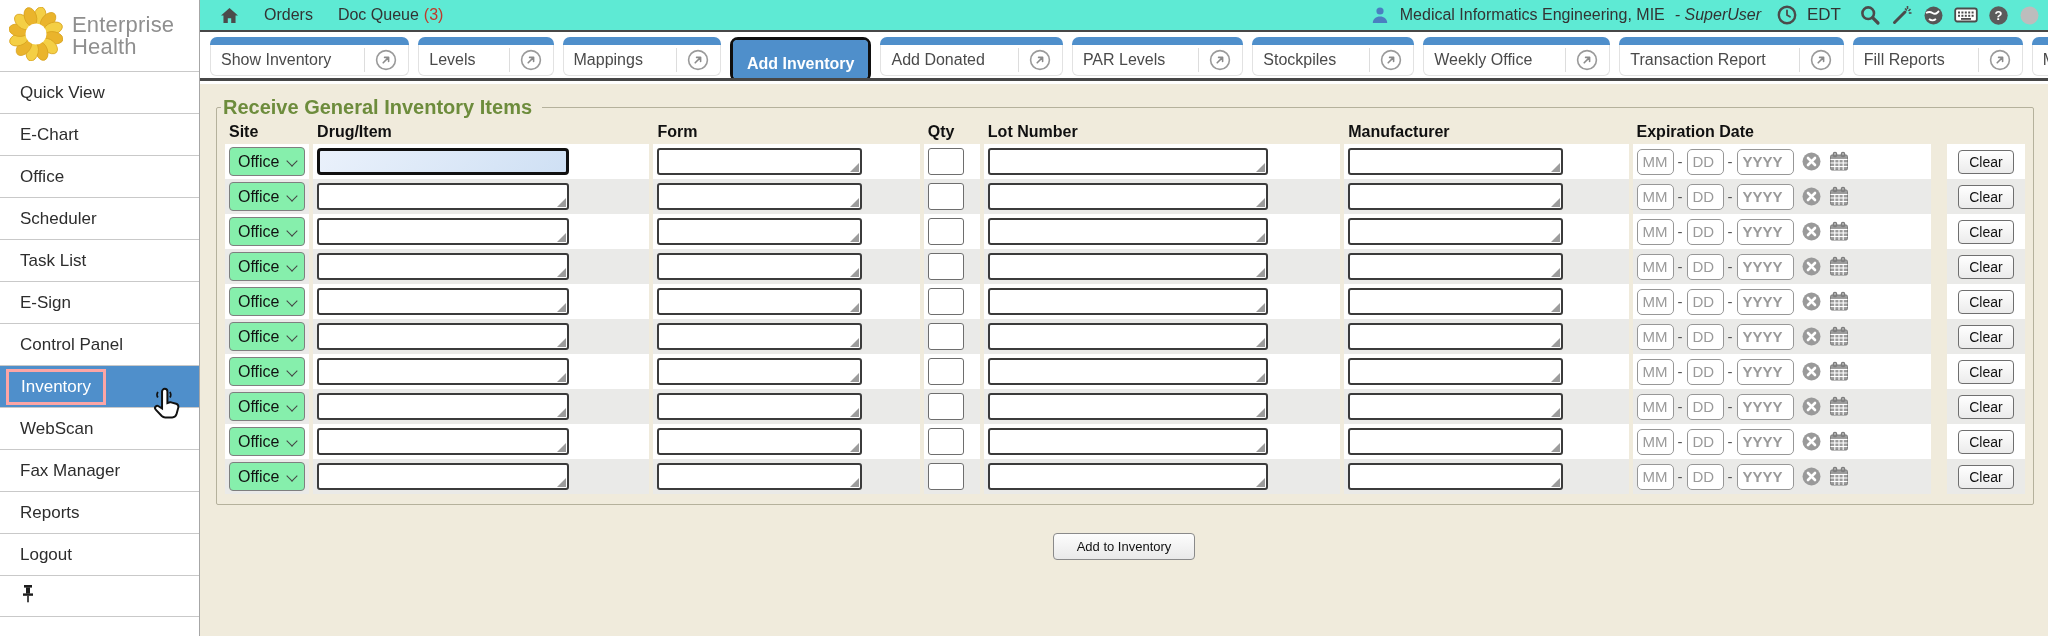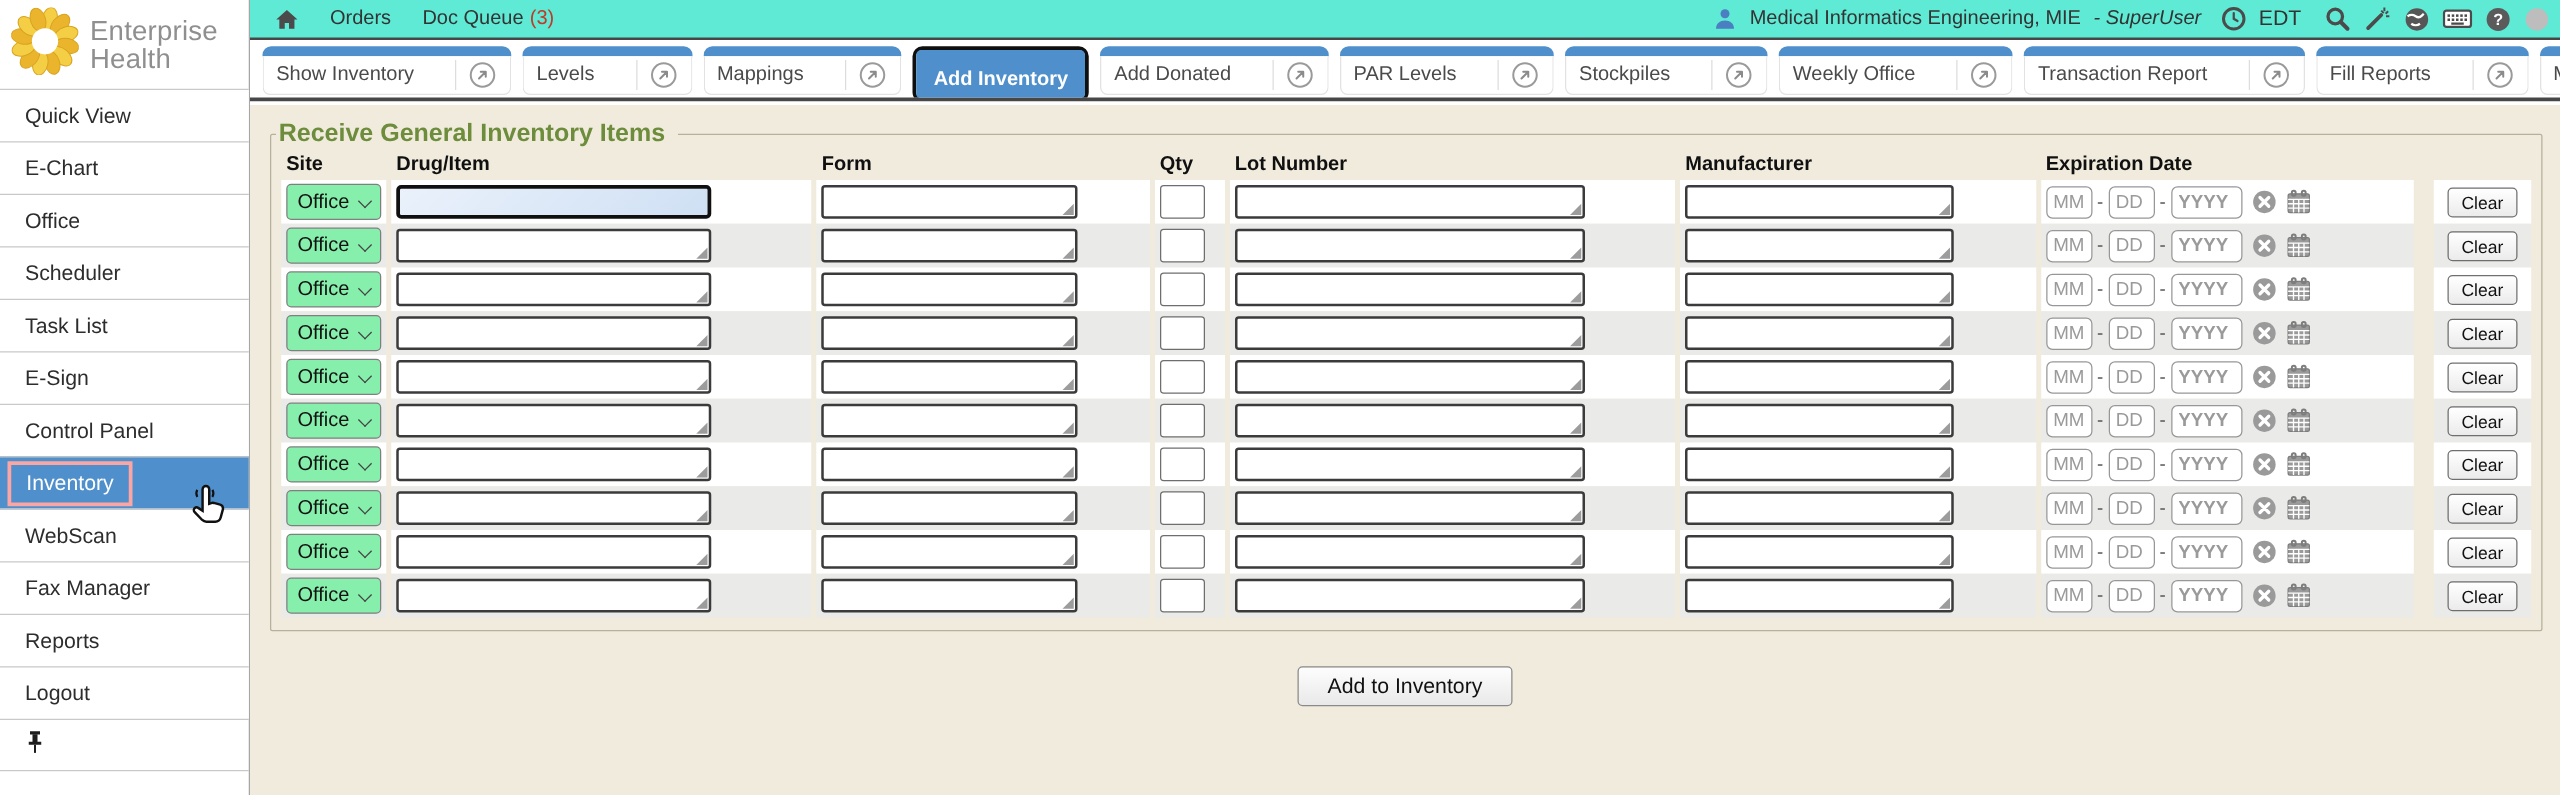--- a/index.html
+++ b/index.html
@@ -88,21 +88,21 @@
   input.date::placeholder { color:#9a9a9a; }
   .dmm,.ddd { width:37px; } .dyy { width:57px;font-weight:bold; }
   .dash { color:#555; font-size:15px; margin:0 1px; }
   .exp-ico { display:inline-flex; margin-left:4px; cursor:pointer; }
 
   button.clearbtn { font-family:inherit; font-size:14px; color:#111; padding:3px 10px;
                     background:linear-gradient(#ffffff,#ebebeb); border:1px solid #6f6f6f;
                     border-radius:4px; cursor:pointer; }
   td.clearcell { text-align:center; }
   .submit-row { text-align:center; margin-top:28px; }
-  button.submit { font-family:inherit; font-size:17px; color:#111; padding:5px 23px;
+  button.submit { font-family:inherit; font-size:13px; color:#111; padding:5px 23px;
                   background:linear-gradient(#fdfdfd,#e9e9e9); border:1px solid #8a8a8a;
                   border-radius:4px; cursor:pointer; }
 
   .cursor { position:absolute; left:149px; top:387px; z-index:9; pointer-events:none; }
 </style>
 </head>
 <body>
 
 <div class="app">
 

